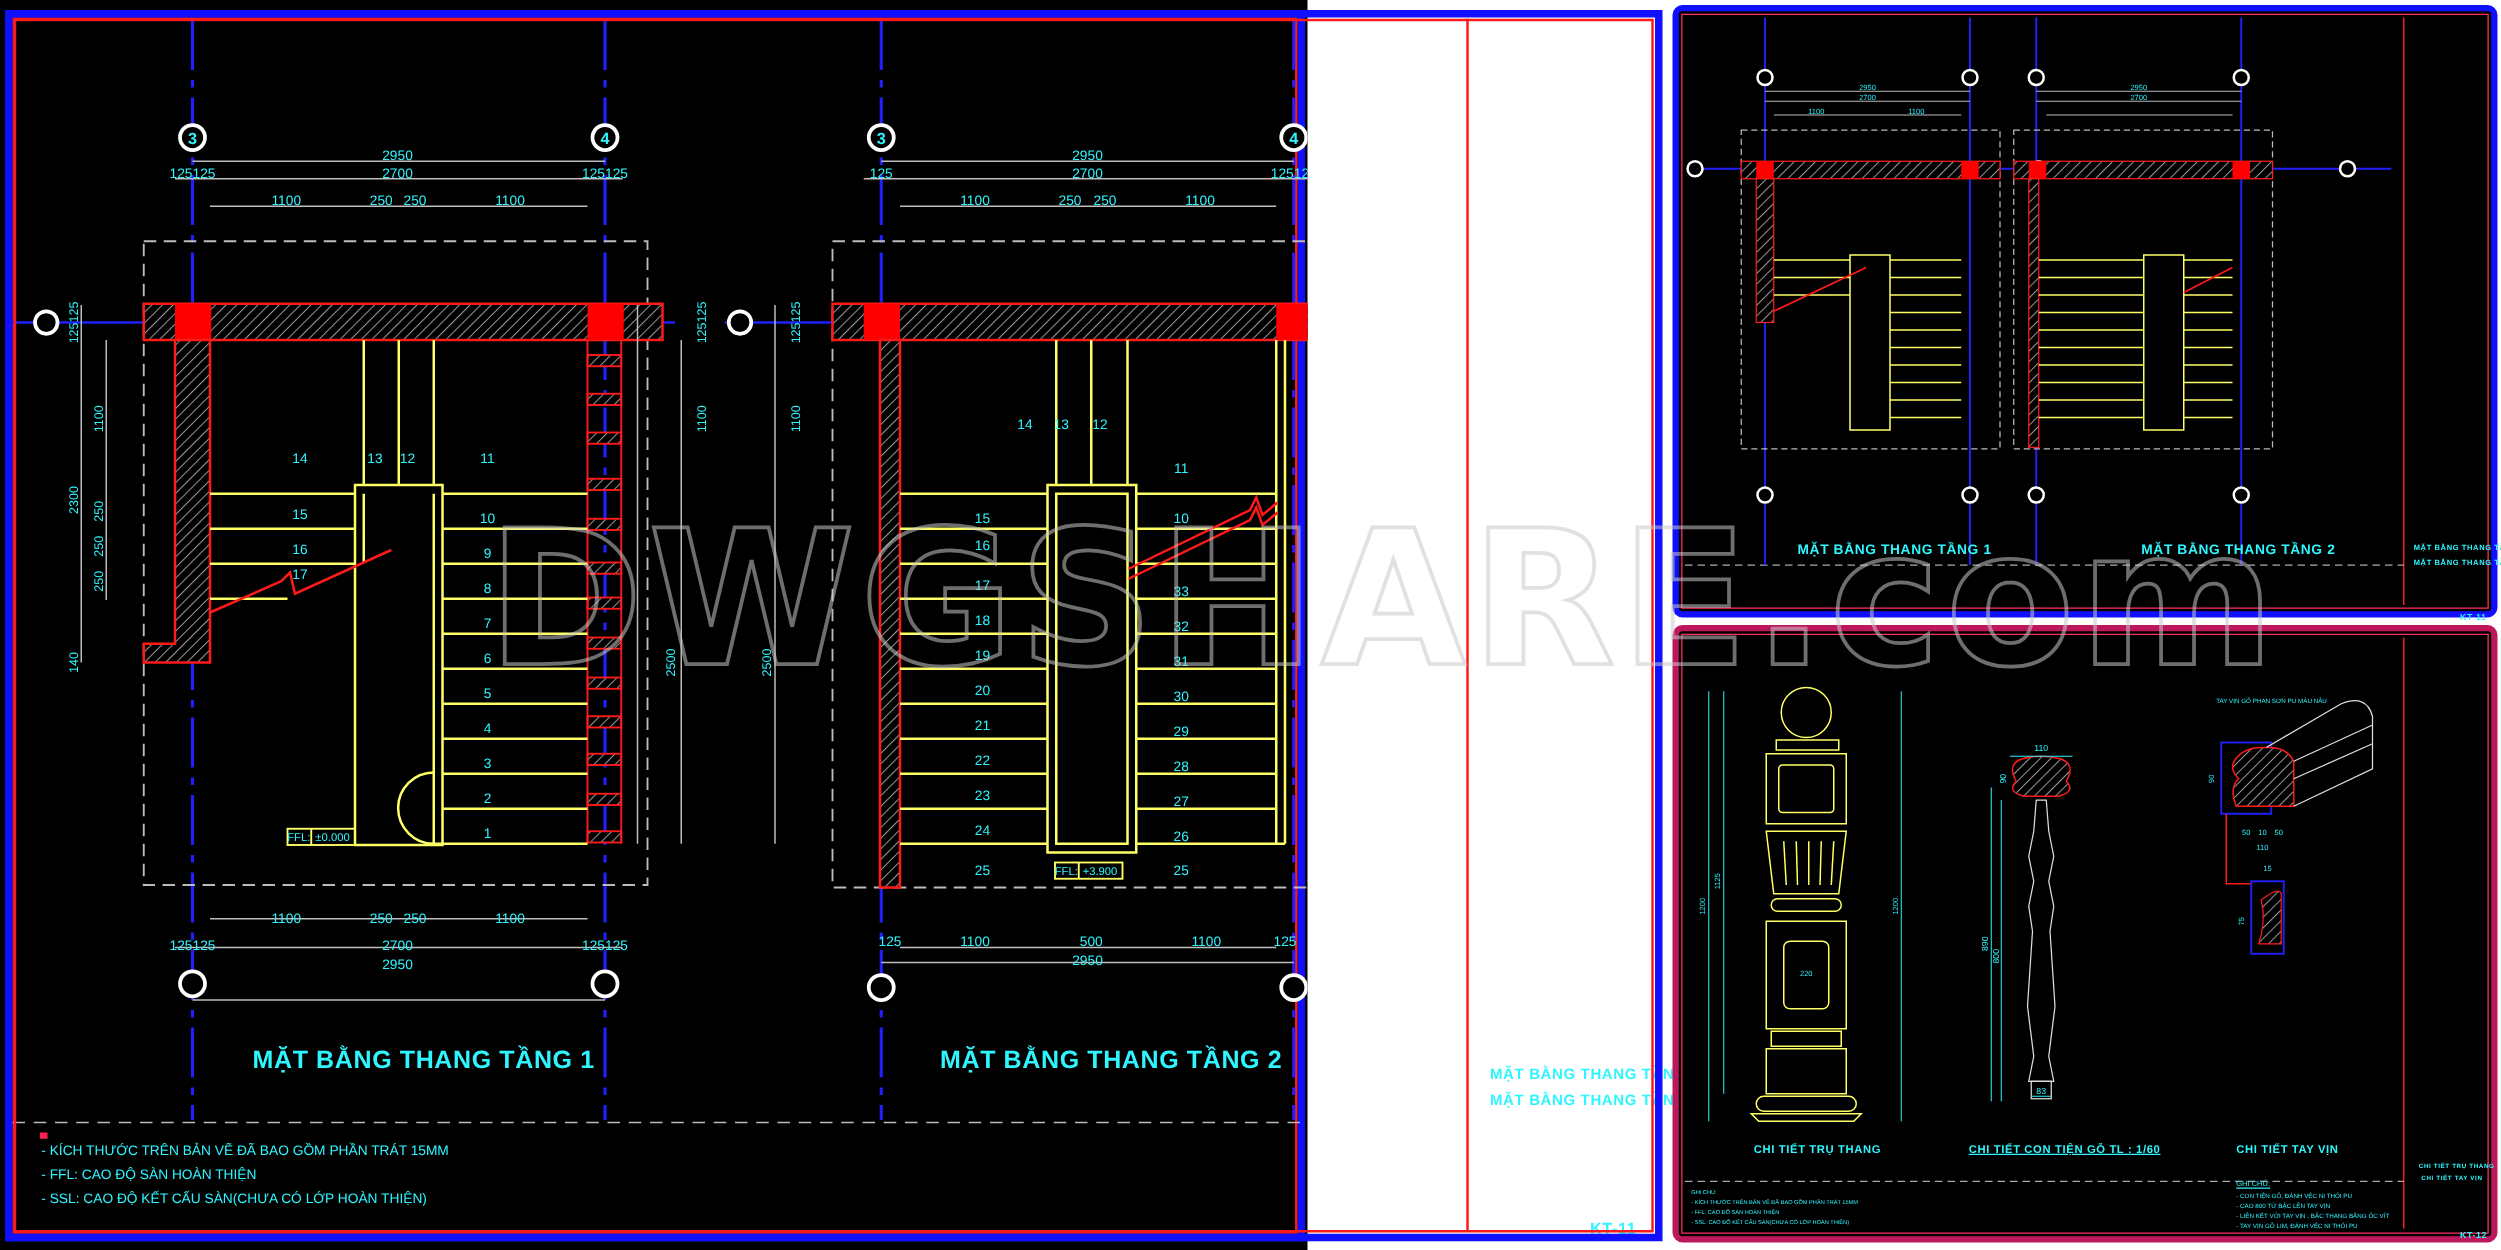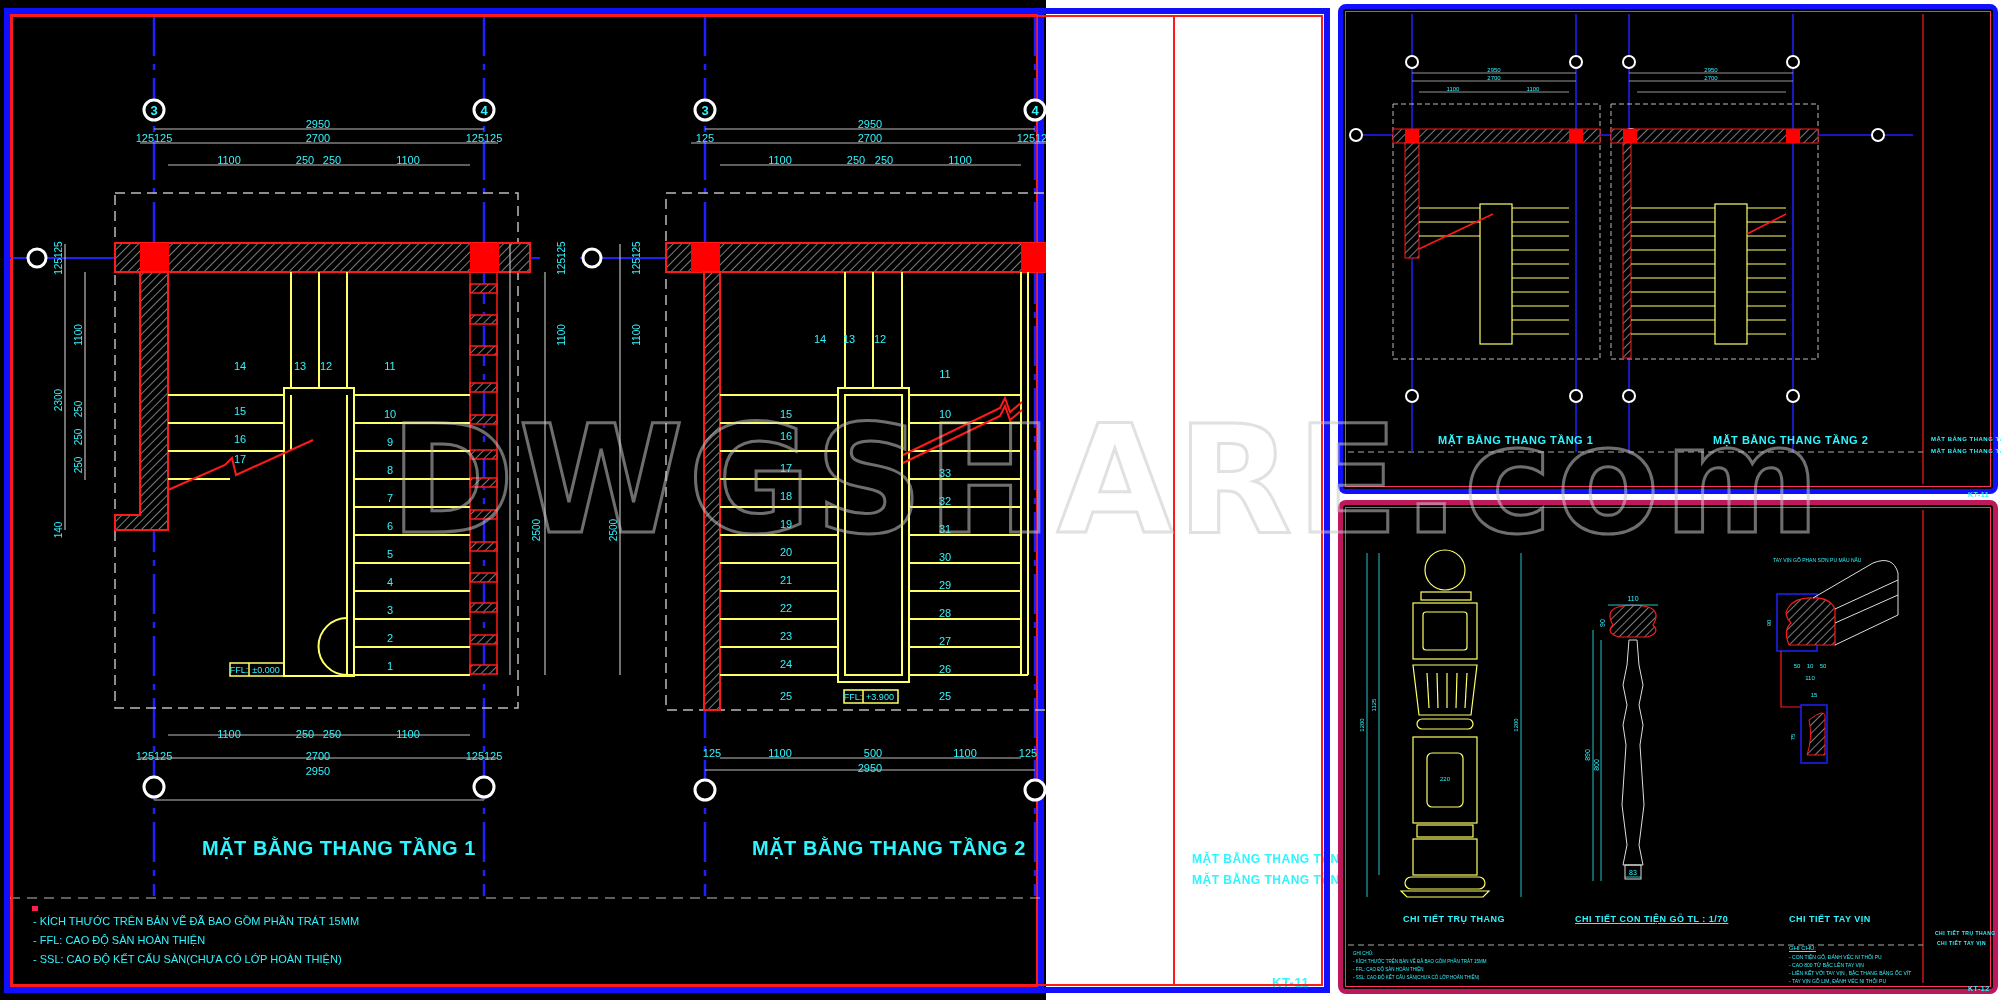--- a/index.html
+++ b/index.html
@@ -492,21 +492,21 @@
       <text x="467" y="163">10</text>
       <text x="480" y="163">50</text>
       <text x="467" y="175">110</text>
       <text x="471" y="192">15</text>
       <text transform="translate(428,118) rotate(-90)">90</text>
       <text transform="translate(452,232) rotate(-90)">75</text>
     </g>
     <text class="t" x="430" y="57" font-size="5">TAY VỊN GỖ PHAN SƠN PU MÀU NÂU</text>
   </svg>
   <div class="title-text" style="left:60px;top:397px;font-size:9px;">CHI TIẾT TRỤ THANG</div>
-  <div class="title-text" style="left:232px;top:397px;font-size:9px;text-decoration:underline;">CHI TIẾT CON TIỆN GỖ TL : 1/70</div>
+  <div class="title-text" style="left:232px;top:397px;font-size:9px;text-decoration:underline;">CHI TIẾT CON TIỆN GỖ TL : 1/60</div>
   <div class="title-text" style="left:446px;top:397px;font-size:9px;">CHI TIẾT TAY VỊN</div>
   <div>
     <div class="note" style="left:10px;top:446px;font-size:4.5px;">GHI CHÚ:</div>
     <div class="note" style="left:10px;top:454px;font-size:4.5px;">- KÍCH THƯỚC TRÊN BẢN VẼ ĐÃ BAO GỒM PHẦN TRÁT 15MM</div>
     <div class="note" style="left:10px;top:462px;font-size:4.5px;">- FFL: CAO ĐỘ SÀN HOÀN THIỆN</div>
     <div class="note" style="left:10px;top:470px;font-size:4.5px;">- SSL: CAO ĐỘ KẾT CẤU SÀN(CHƯA CÓ LỚP HOÀN THIỆN)</div>
   </div>
   <div>
     <div class="note" style="left:446px;top:440px;font-size:6px;text-decoration:underline;">GHI CHÚ:</div>
     <div class="note" style="left:446px;top:449px;font-size:5px;">- CON TIỆN GỖ, ĐÁNH VÉC NI THỔI PU</div>

